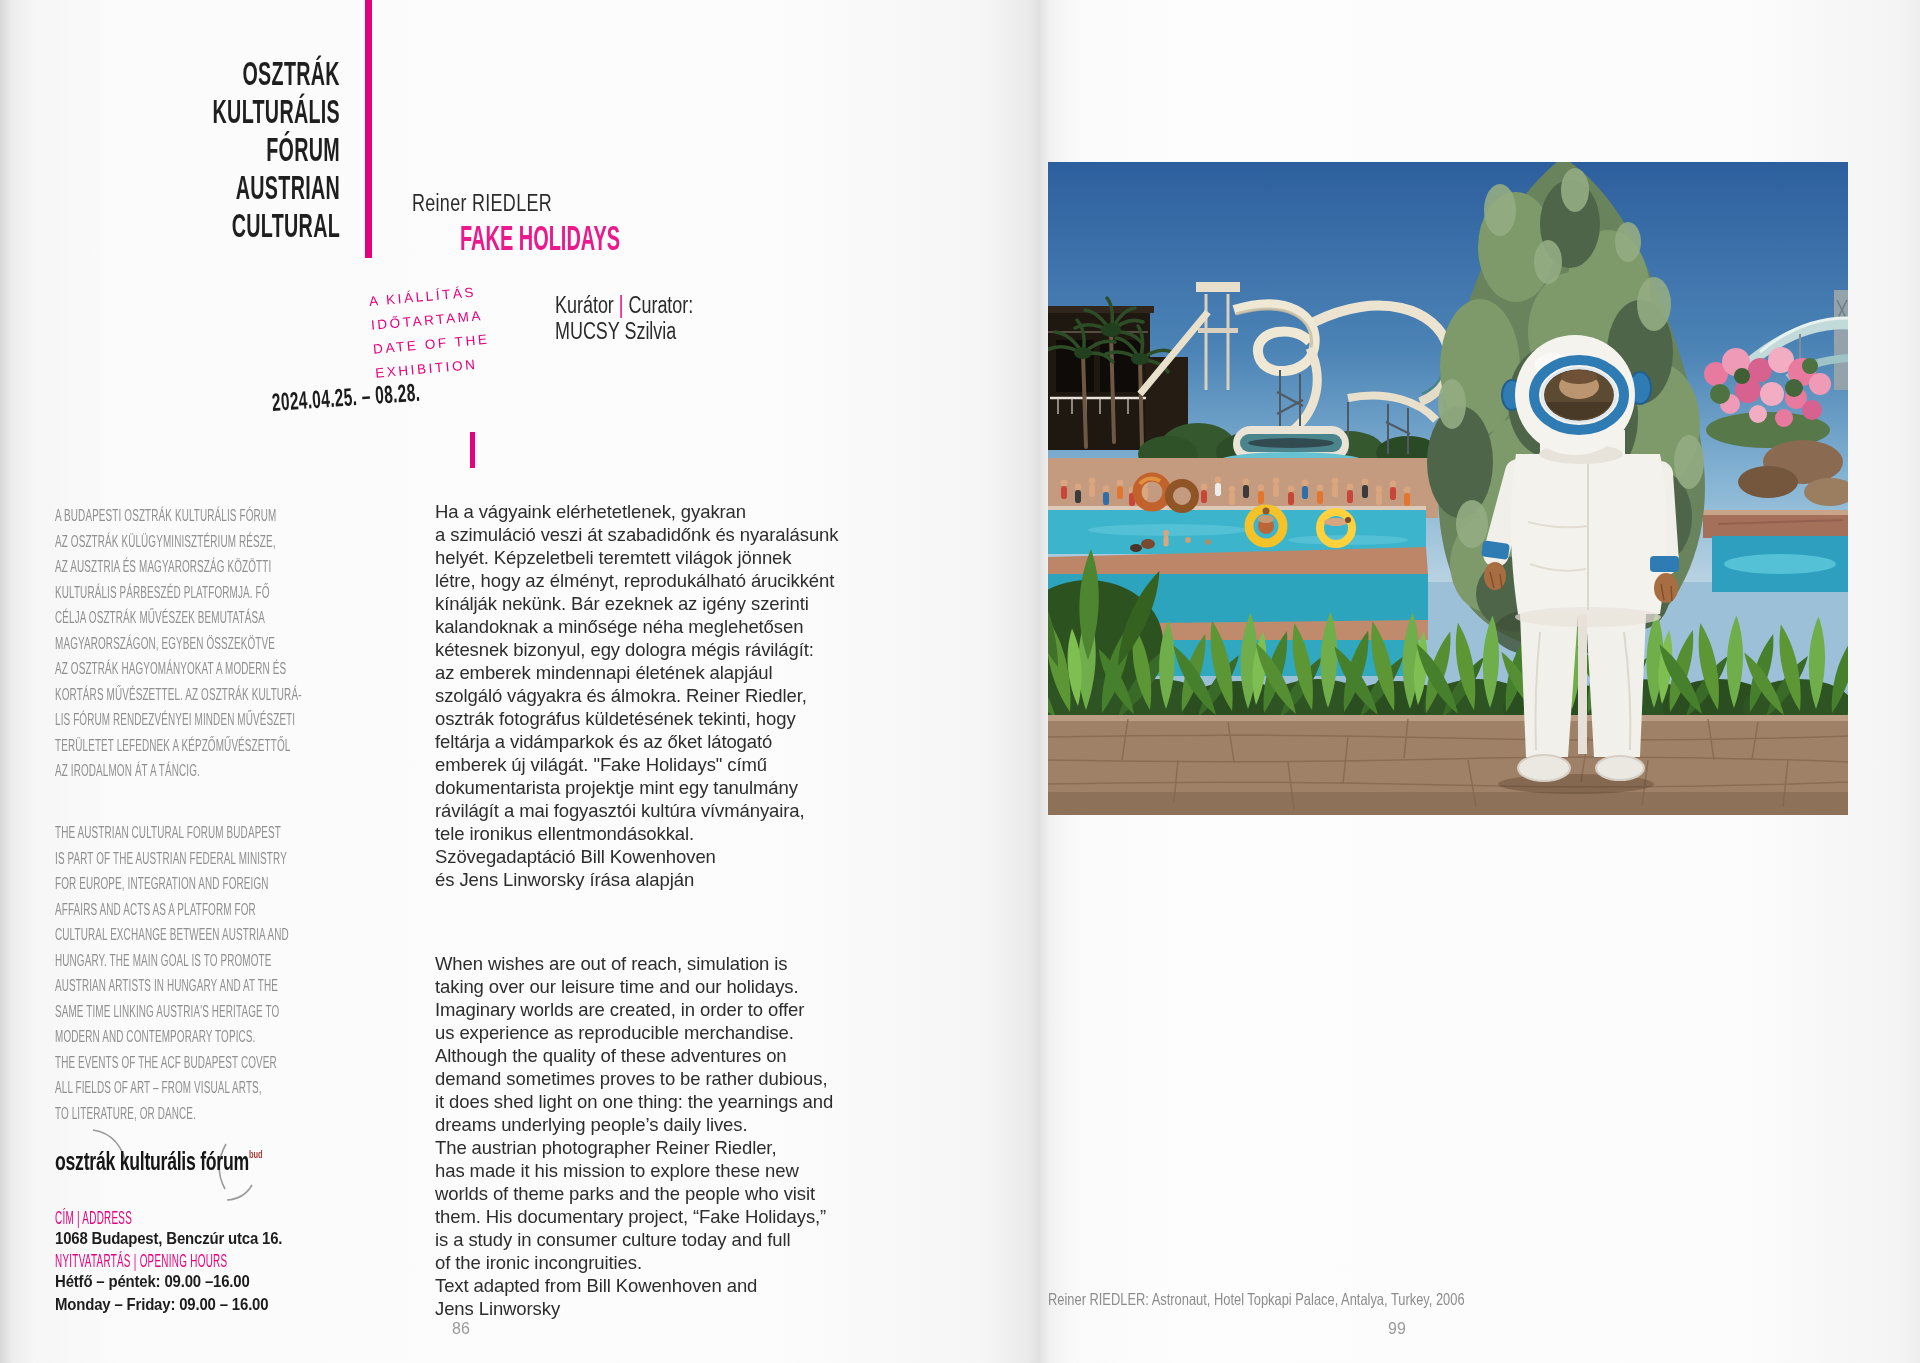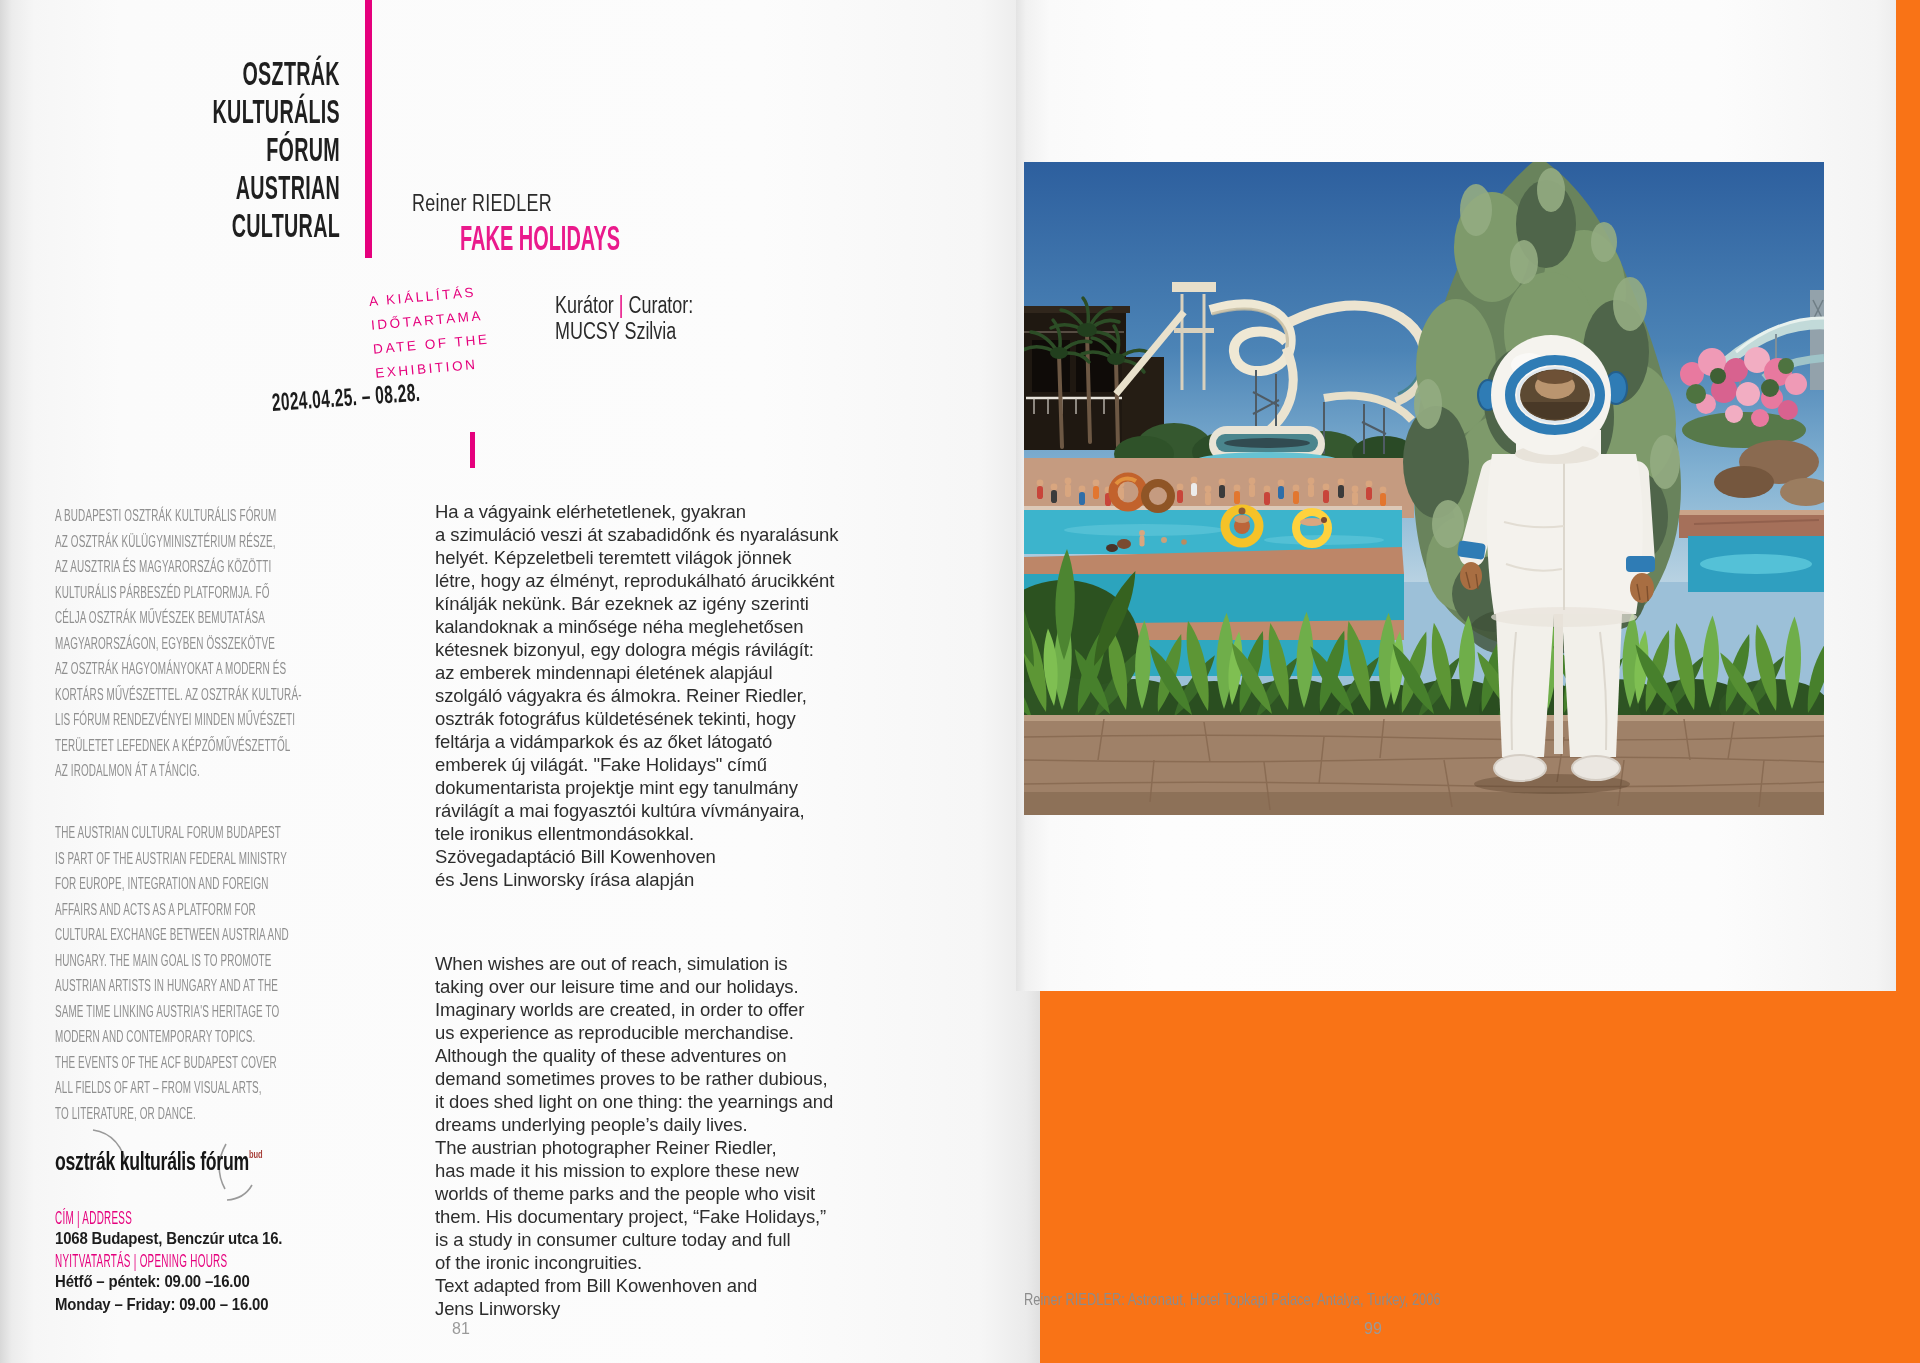--- a/index.html
+++ b/index.html
@@ -1,20 +1,20 @@
 <!DOCTYPE html>
 <html><head>
 <meta charset="utf-8">
 <style>
   html,body{margin:0;padding:0;background:#ffffff;}
   .spread{position:relative;width:1920px;height:1363px;overflow:hidden;
-          font-family:"Liberation Sans",sans-serif;background:#f97316;}
+          font-family:"Liberation Sans",sans-serif;background:#737373;}
   .page-left{position:absolute;left:0;top:0;width:1040px;height:1363px;
     background:linear-gradient(90deg,#d8d8d8 0,#ececec 12px,#f6f6f6 34px,#fbfbfb 120px,#fcfcfc 760px,#f6f6f6 980px,#ebebeb 1026px,#e0e0e0 1040px);}
-  .page-right{position:absolute;left:1016px;top:0;width:880px;height:991px;
+  .page-right{position:absolute;left:1040px;top:0;width:880px;height:1363px;
     background:linear-gradient(90deg,#e3e3e3 0,#f1f1f1 10px,#fafafa 34px,#fdfdfd 140px,#fcfcfc 700px,#f4f4f4 860px,#ededed 880px);}
   .abs{position:absolute;}
   .cx55{display:inline-block;transform:scaleX(.55);transform-origin:0 50%;}
   .cx58r{display:inline-block;transform:scaleX(.58);transform-origin:100% 50%;}
   .cx57{display:inline-block;transform:scaleX(.57);transform-origin:0 50%;}
   .cx78{display:inline-block;transform:scaleX(.78);transform-origin:0 50%;}
   .cx88{display:inline-block;transform:scaleX(.88);transform-origin:0 50%;}
   .header-block{left:0;top:54px;width:340px;text-align:right;
     font-weight:700;font-size:34px;line-height:38px;color:#1f1f1f;letter-spacing:.5px;}
   .accent-bar{left:365px;top:0;width:7px;height:258px;}
@@ -143,21 +143,21 @@
 dreams underlying people’s daily lives.
 The austrian photographer Reiner Riedler,
 has made it his mission to explore these new
 worlds of theme parks and the people who visit
 them. His documentary project, “Fake Holidays,”
 is a study in consumer culture today and full
 of the ironic incongruities.
 Text adapted from Bill Kowenhoven and
 Jens Linworsky</div>
 
-    <div class="abs pagenum" style="left:452px;top:1320px">81</div>
+    <div class="abs pagenum" style="left:452px;top:1320px">86</div>
   </div>
 
   <div class="page-right">
 
     <div class="abs photo">
       <svg width="800" height="653" viewBox="0 0 800 653">
         <defs>
           <linearGradient id="sky" x1="0" y1="0" x2="0" y2="1">
             <stop offset="0" stop-color="#2d5f9e"></stop>
               <stop offset=".45" stop-color="#4c84b6"></stop>

